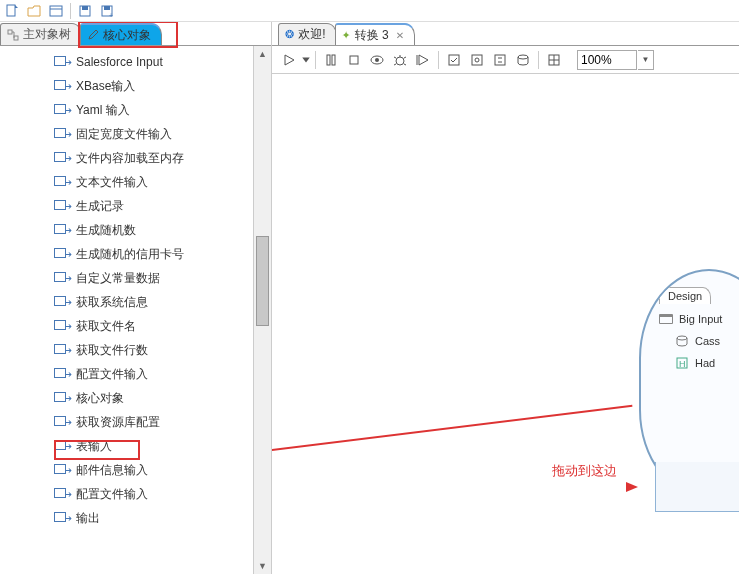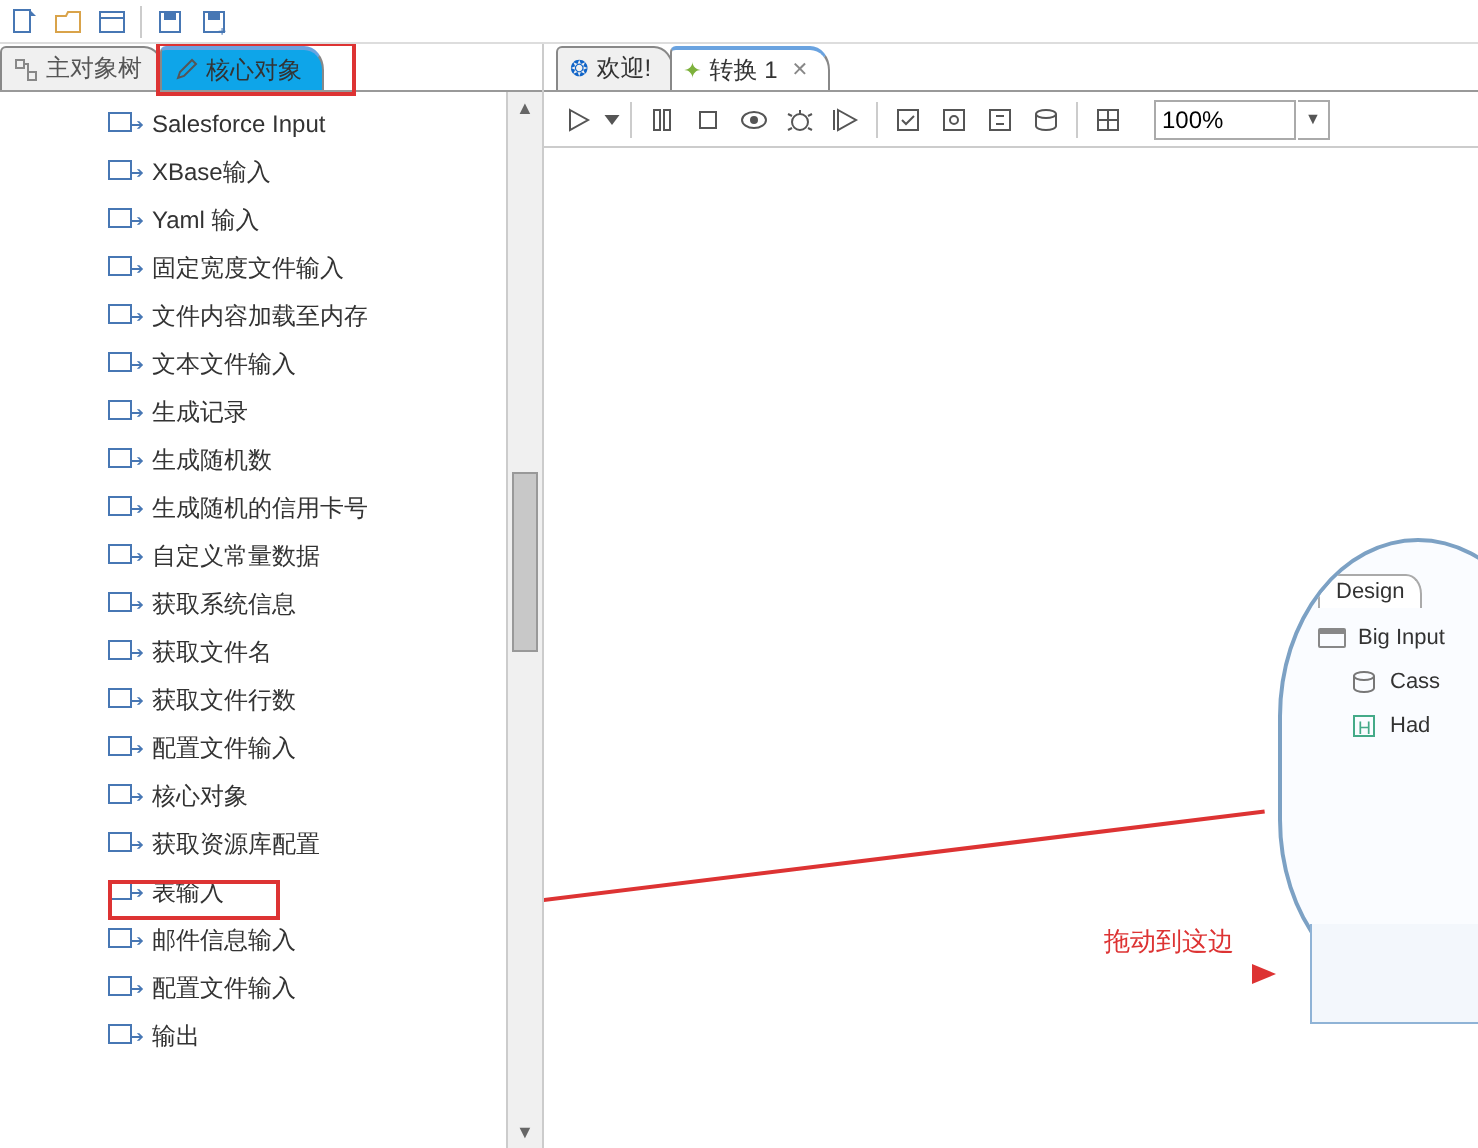--- a/index.html
+++ b/index.html
@@ -47,21 +47,21 @@
   .rtab.inactive { background:#f0f0f0; }
   .rtab.active { background:#fff; border-top:2px solid #6aa3e0; z-index:2;}
   .close-x { color:#888; font-size:10px; margin-left:3px; cursor:pointer;}
   .glob-ico{ color:#1064c8; font-size:11px;}
   .trans-ico { color:#7db13c; font-size:11px;}
   
   .rtoolbar { height:28px; border-bottom:1px solid #ccc; display:flex; align-items:center; gap:1px; padding:0 6px;}
   .rbtn { width:22px; height:22px; display:inline-flex; align-items:center; justify-content:center; cursor:pointer; color:#555;}
   .rbtn svg { width:14px; height:14px; }
   .rsep { width:1px; height:18px; background:#ccc; margin:0 3px;}
-  .zoom-select { border:1px solid #aaa; height:20px; width:71px; font-size:12px; padding:0 3px;}
+  .zoom-select { border:1px solid #aaa; height:20px; width:60px; font-size:12px; padding:0 3px;}
   .zoom-drop { border:1px solid #aaa; border-left:none; width:16px; height:20px; display:flex; align-items:center; justify-content:center; font-size:8px; color:#555; cursor:pointer; margin-right:8px;}
 
   .canvas { flex:1; position:relative; background:#fff; }
   .arrow-line { position:absolute; left:-130px; top:443px; width:494px; height:2px; background:#d33; transform-origin:left center; transform: rotate(-7deg);}
   .arrow-head { position:absolute; left:354px; top:460px; width:0; height:0; border-left:12px solid #d33; border-top:5px solid transparent; border-bottom:5px solid transparent;}
   .annot-text { position:absolute; left:280px; top:440px; color:#d33; font-size:13px; }
   
   
   .palette-circle { position:absolute; right:-40px; top:195px; width:140px; height:230px; border:2px solid #7ca1c4; border-radius:110px / 140px; background:#fafcff; padding: 16px 10px 10px 18px; overflow:hidden;}
   .palette-tab { display:inline-block; padding:2px 8px; background:#fff; border:1px solid #aaa; border-bottom:none; border-top-left-radius:3px; border-top-right-radius:8px 10px; font-size:11px; margin-bottom:4px;}
@@ -288,21 +288,21 @@
   </div>
 
   <div class="right-panel">
     <div class="rtabs">
       <div class="rtab inactive">
         <span class="glob-ico">❂</span>
         <span>欢迎!</span>
       </div>
       <div class="rtab active">
         <span class="trans-ico">✦</span>
-        <span>转换 1</span>
+        <span>转换 3</span>
         <span class="close-x">✕</span>
       </div>
     </div>
 
     <div class="rtoolbar">
       <span class="rbtn">
           <svg viewBox="0 0 14 14">
             <path d="M3 2l9 5-9 5z" fill="none" stroke="#555"></path>
           </svg>
         </span>

